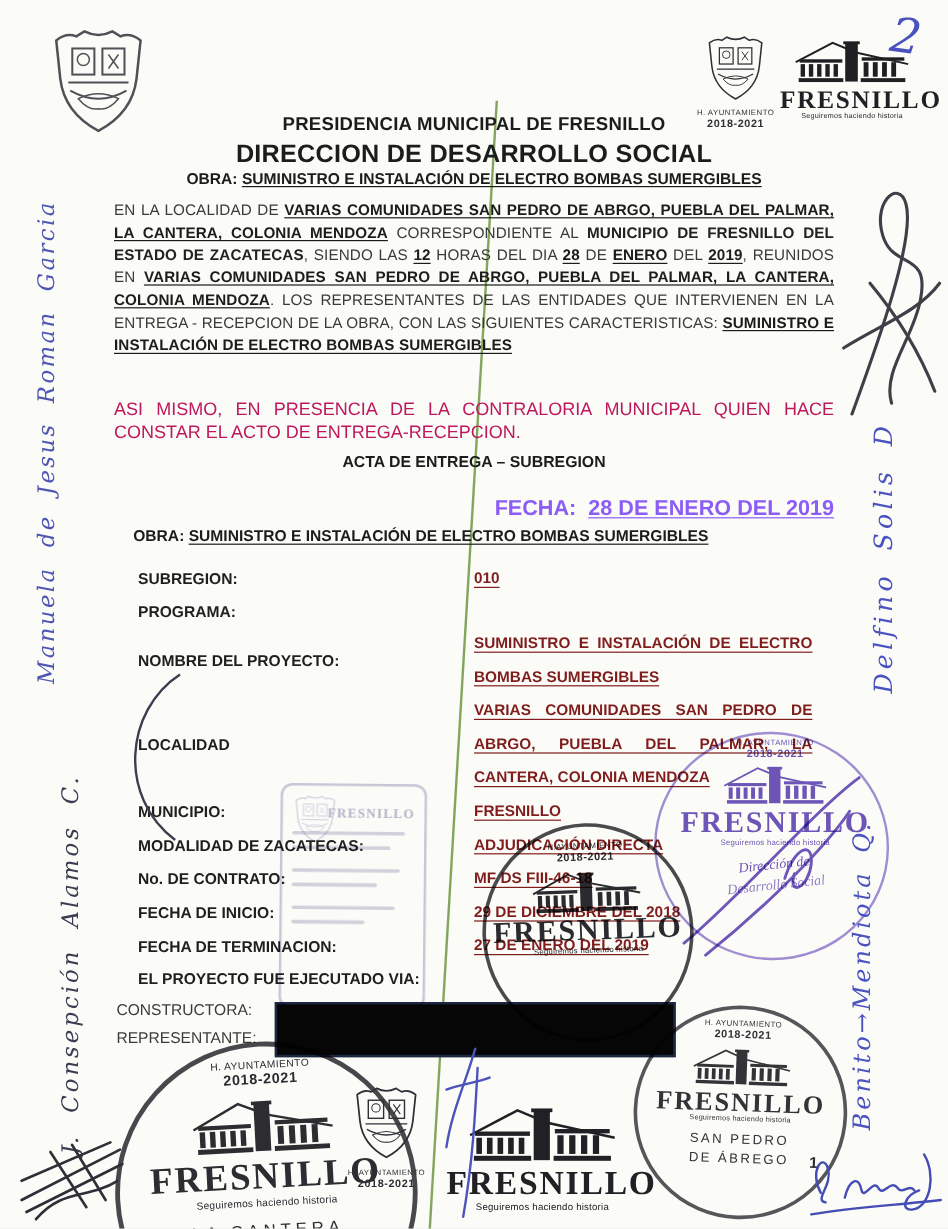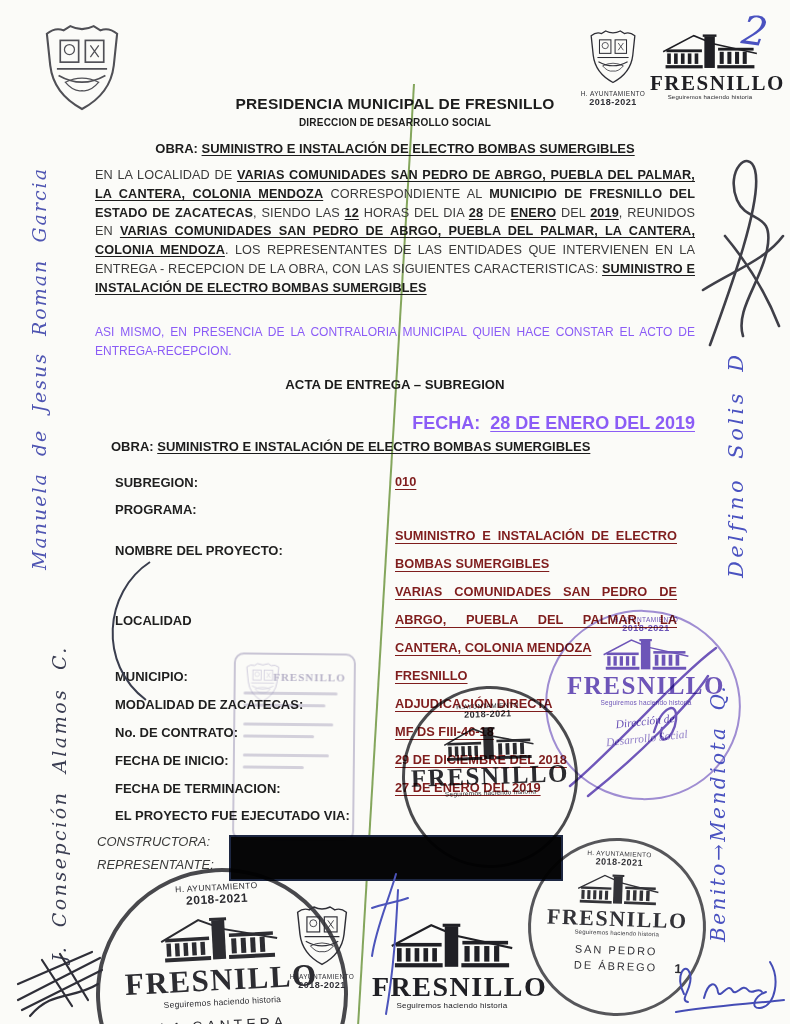--- a/index.html
+++ b/index.html
@@ -2,37 +2,37 @@
 <html><head>
 <meta charset="utf-8">
 <style>
   html,body{margin:0;padding:0;background:#e8e8e8;}
   .page{position:relative;width:790px;height:1024px;background:#fbfbf8;overflow:hidden;
         font-family:"Liberation Sans",sans-serif;color:#222;}
   
   .doc{position:absolute;left:95px;top:0;width:600px;}
   .doc > div{position:absolute;width:100%;}
   #h-title1{top:95px;text-align:center;font-size:15.5px;font-weight:700;color:#1c1c1c;letter-spacing:.2px;}
-  #h-title2{top:117px;text-align:center;font-size:10px;font-weight:700;color:#1c1c1c;letter-spacing:.2px;}
+  #h-title2{top:117px;text-align:center;font-size:21px;font-weight:700;color:#1c1c1c;letter-spacing:.2px;}
   #h-obra{top:141px;text-align:center;font-size:13px;font-weight:700;color:#1c1c1c;}
   #intro{top:166px;font-size:12.7px;line-height:18.8px;text-align:justify;color:#3a3a3a;letter-spacing:.1px;}
-  #para2{top:323px;font-size:12px;line-height:18.8px;text-align:justify;color:#8b5cf6;}
+  #para2{top:333px;font-size:15px;line-height:18.8px;text-align:justify;color:#be185d;}
   #acta-title{top:377px;text-align:center;font-size:13.2px;font-weight:700;color:#1c1c1c;}
   #fecha-line{top:413px;text-align:right;font-size:18px;font-weight:700;color:#8b5cf6;}
   #obra-line2{top:439px;font-size:13px;font-weight:700;color:#1c1c1c;padding-left:16px;box-sizing:border-box;}
   #fields{top:468px;}
   .t-b{font-weight:700;color:#222;}
   .t-bu{font-weight:700;color:#1c1c1c;text-decoration:underline;text-underline-offset:2px;}
   .u{text-decoration:underline;text-underline-offset:2px;}
   .field-row{display:grid;grid-template-columns:300px 282px;align-items:center;}
   .fr-1{min-height:26px}.fr-2{min-height:56px}.fr-3{min-height:84px}
   .f-label{font-size:13px;font-weight:700;color:#1f1f1f;padding-left:20px;}
   .f-value{font-size:12.8px;font-weight:700;color:#7f1d1d;text-decoration:underline;
            text-underline-offset:2.5px;line-height:28px;text-align:justify;}
-  #constructora{position:absolute;left:97px;top:831px;font-size:13px;color:#3a3a3a;line-height:22.5px;font-style:italic;}
+  #constructora{position:absolute;left:97px;top:831px;font-size:13px;color:#3a3a3a;line-height:22.5px;}
   #redaction{position:absolute;left:229px;top:835px;width:330px;height:42px;background:#060607;
              border:2px solid #1d2742;}
   
   #green-line{position:absolute;left:413px;top:84px;width:2px;height:960px;background:#6f9741;
               opacity:.85;transform:rotate(3.4deg);transform-origin:top center;}
   
   .abs{position:absolute;}
   .stamp{mix-blend-mode:multiply;}
   .flogo{text-align:center;}
   .flogo svg{display:block;margin:0 auto;}

